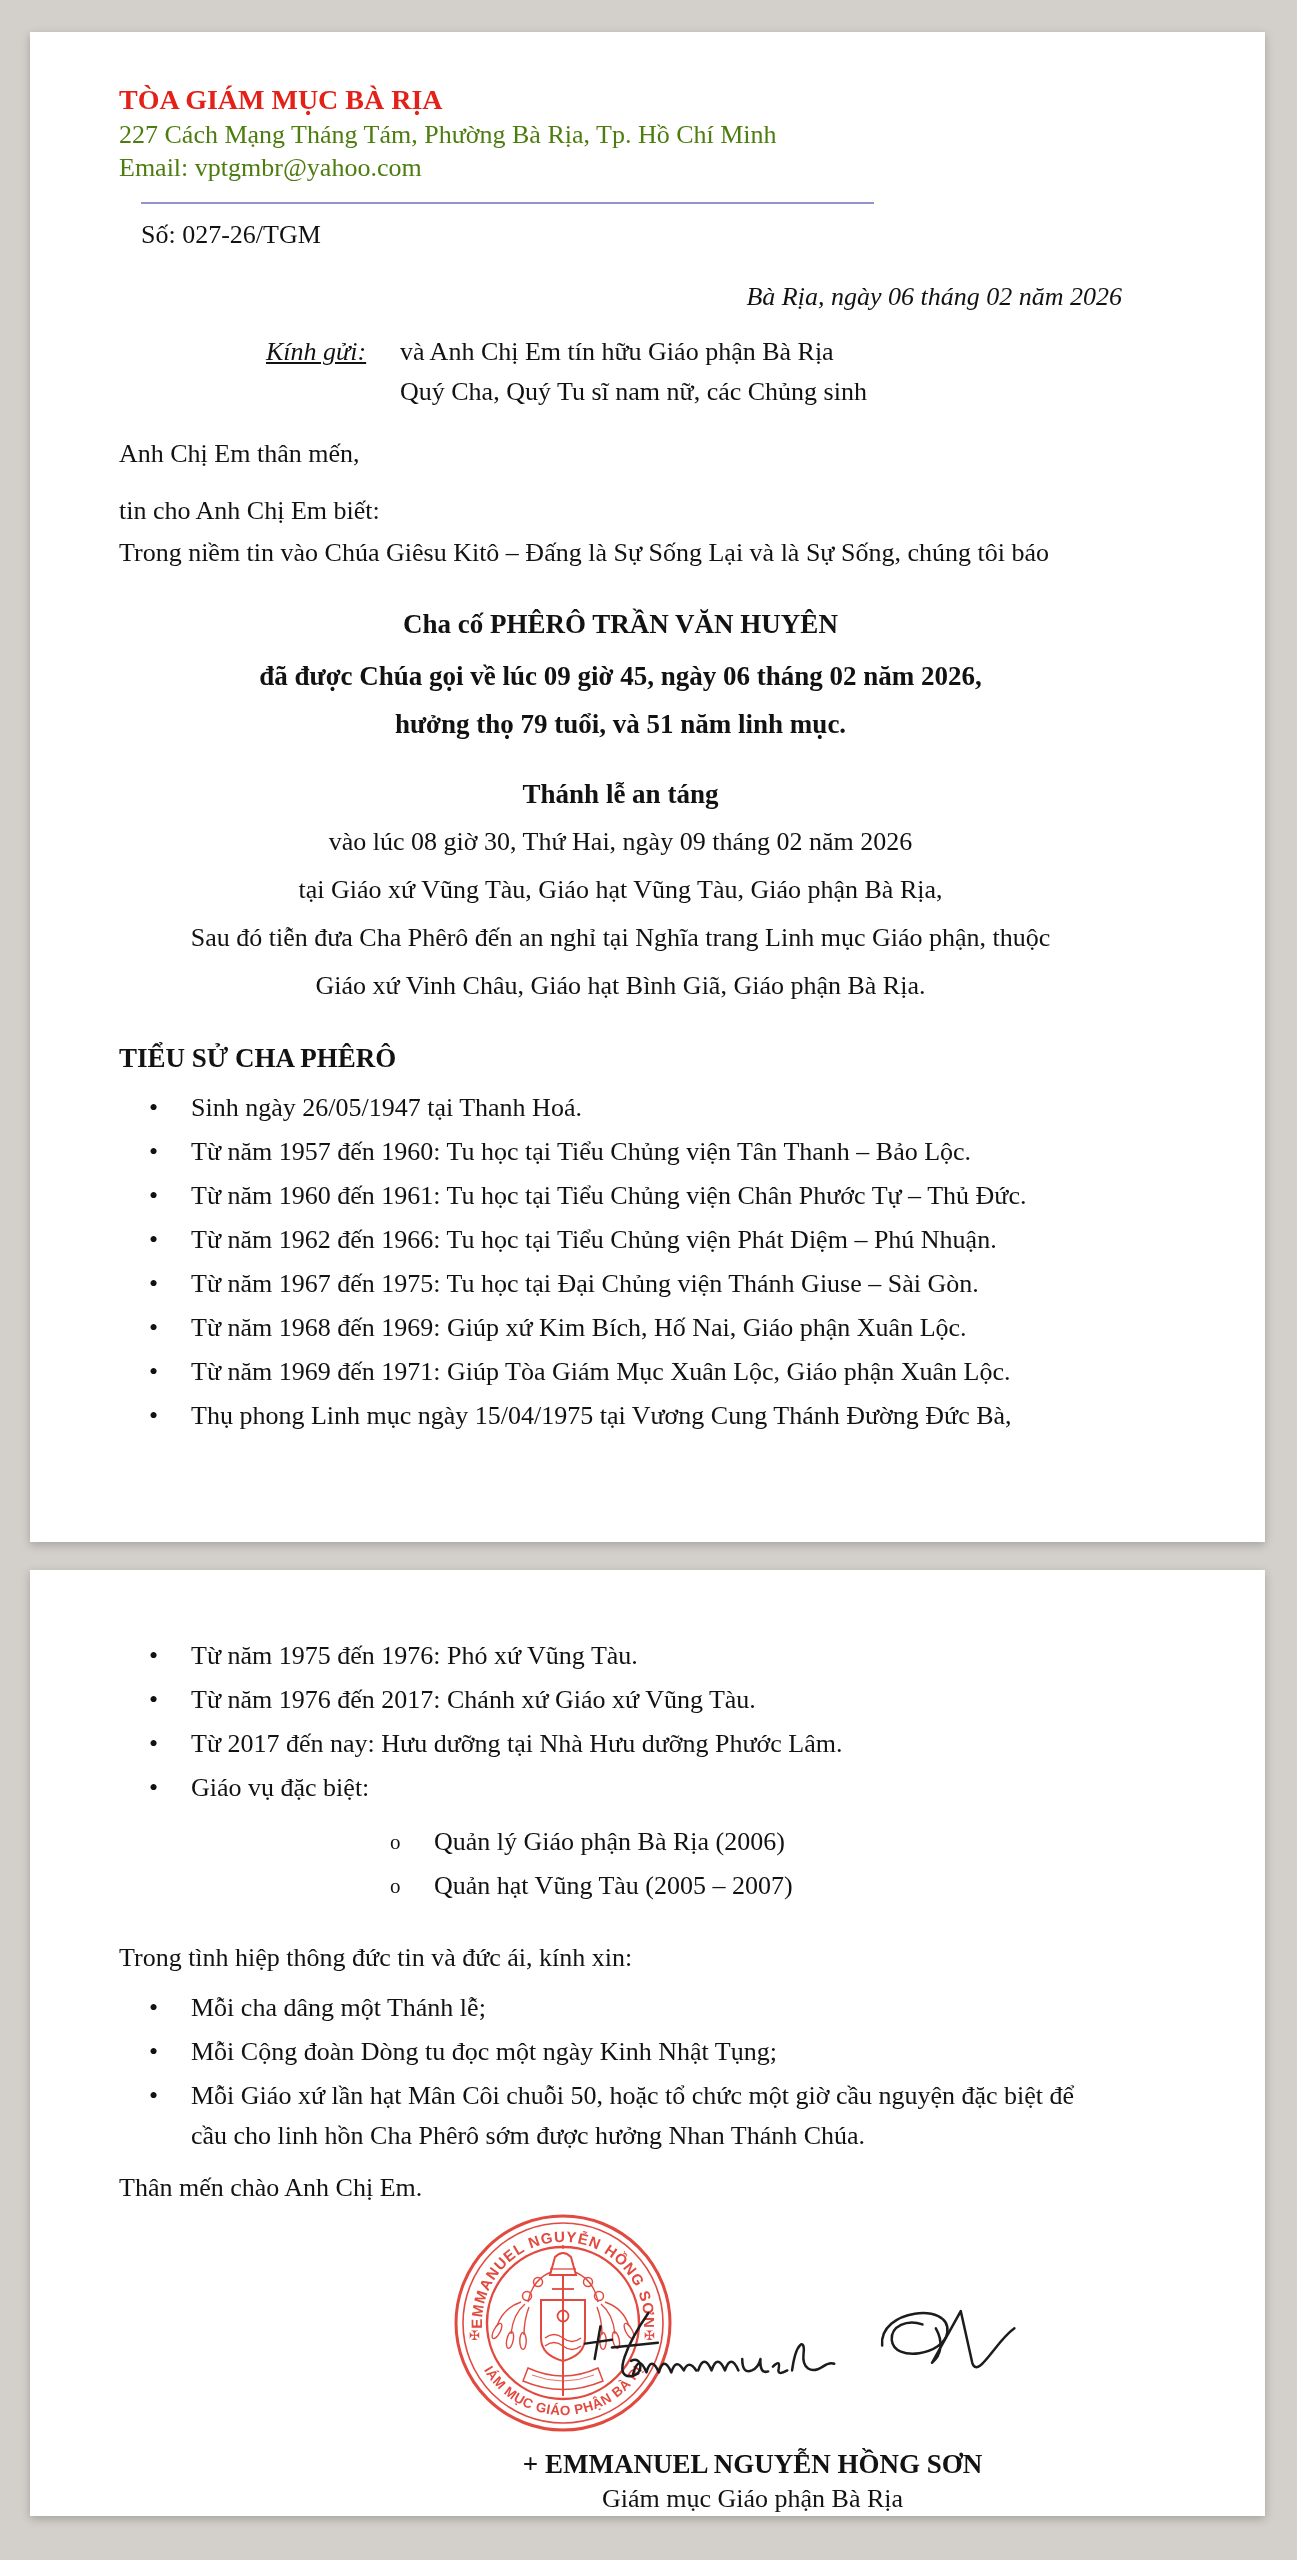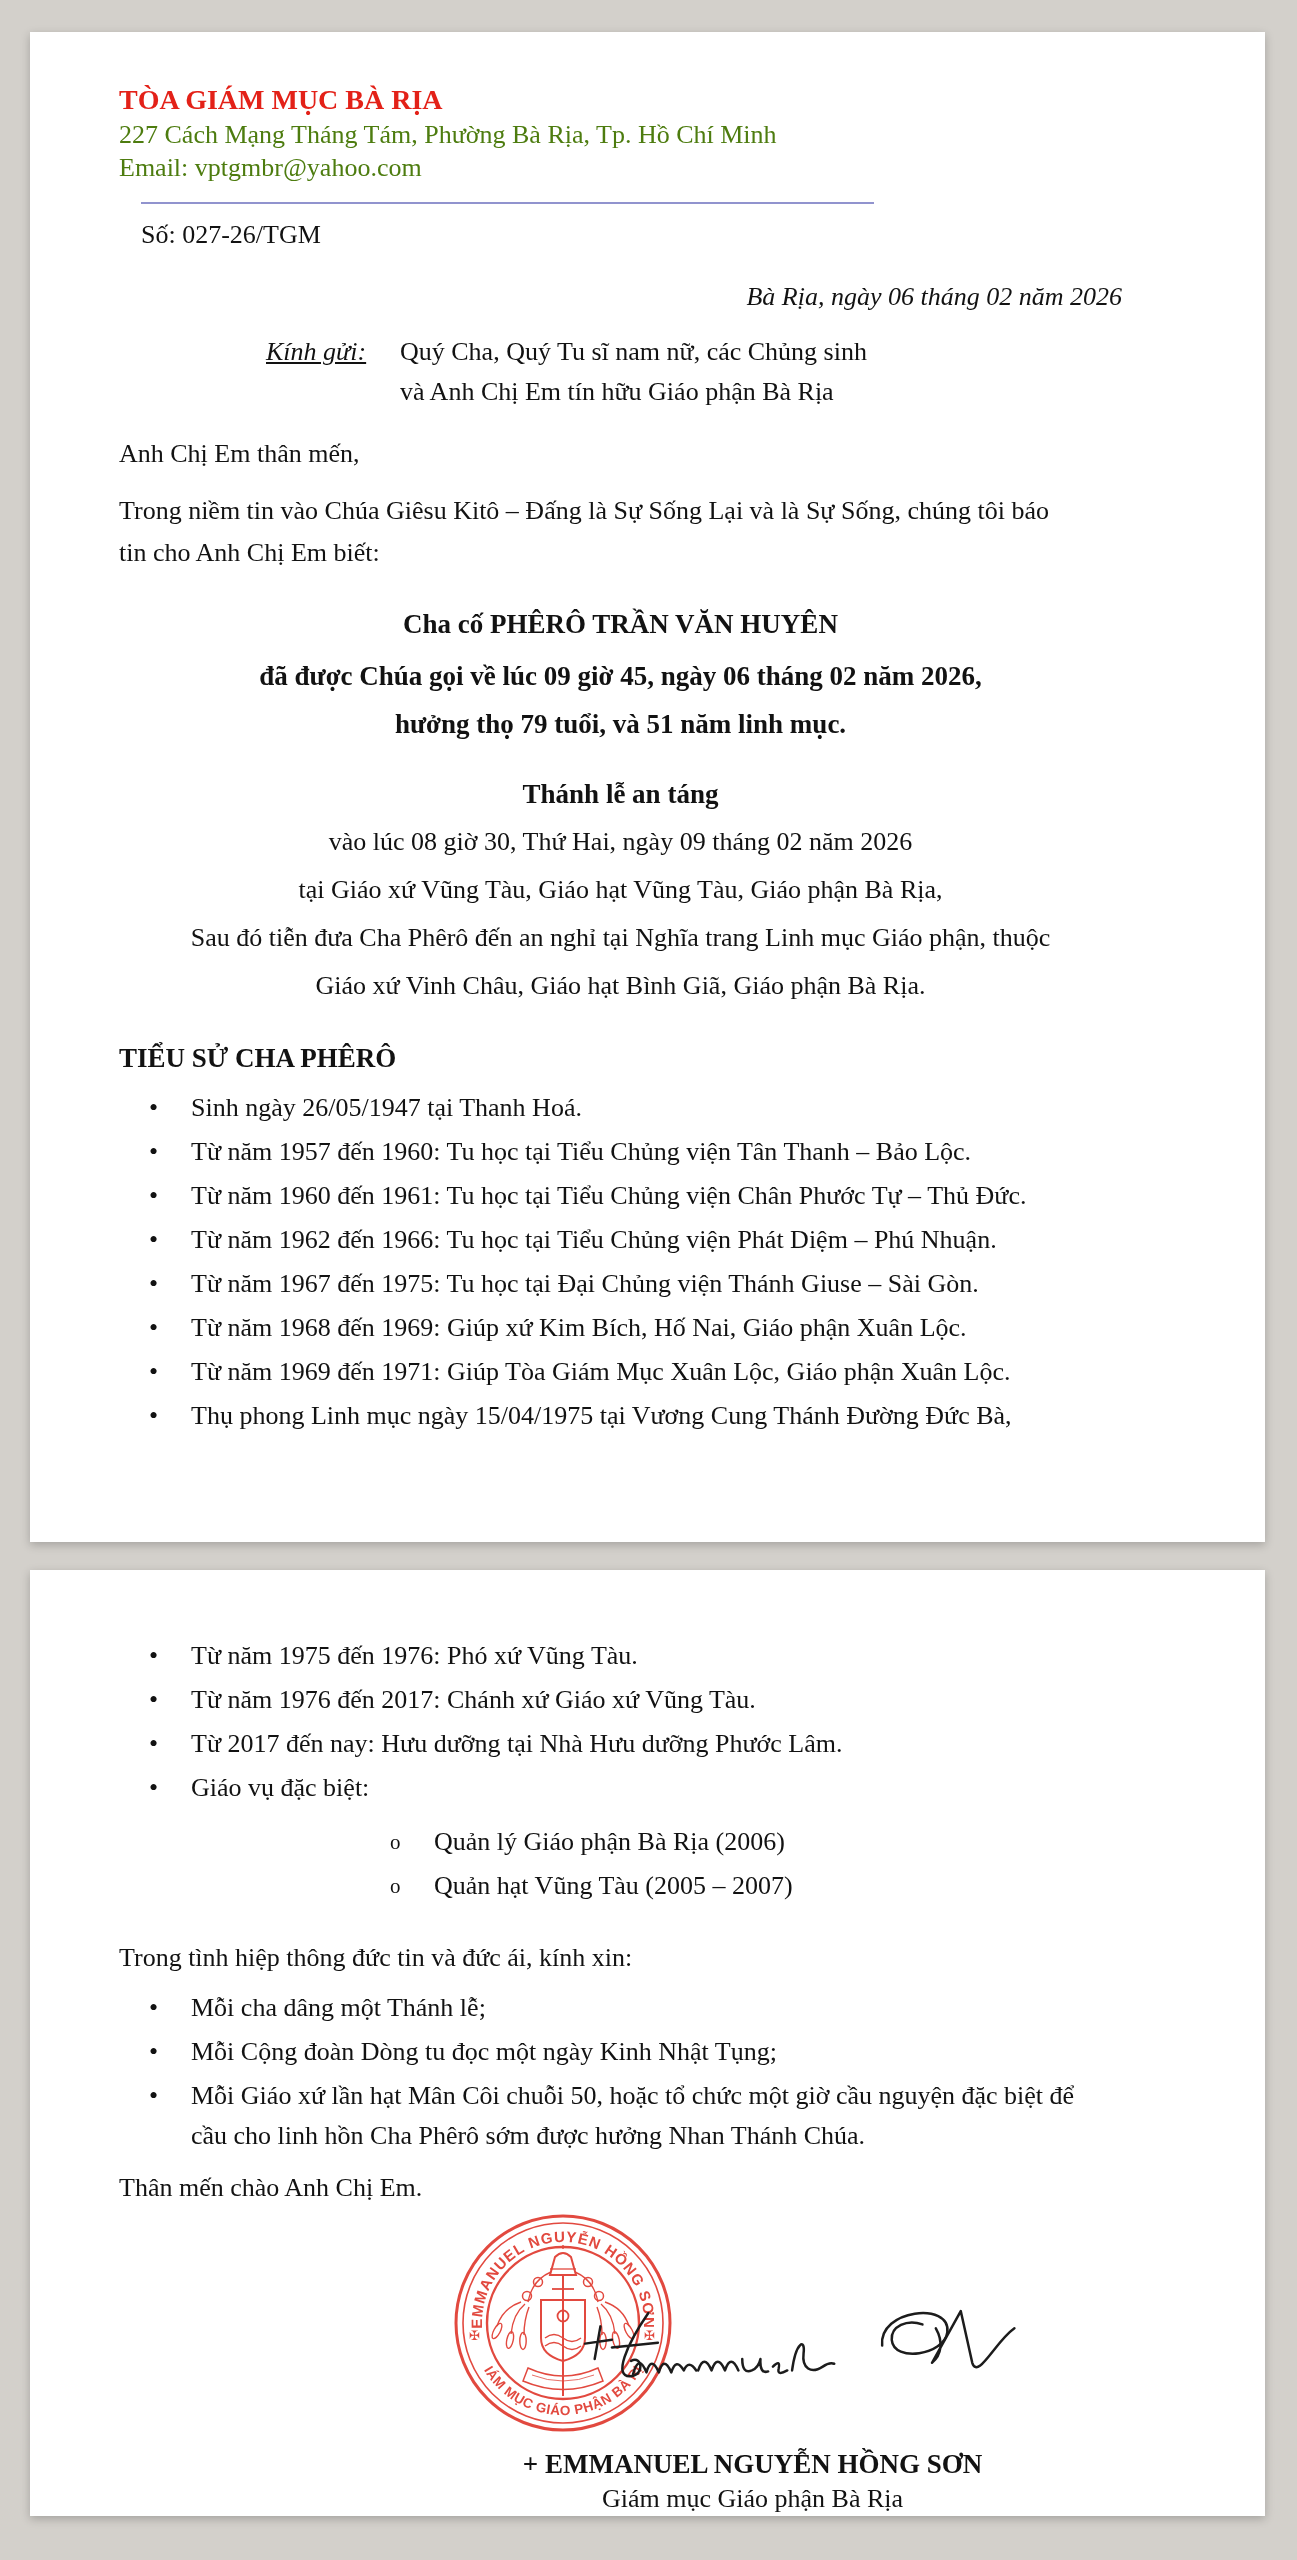--- a/index.html
+++ b/index.html
@@ -81,30 +81,30 @@
       <div class="org-address nw">227 Cách Mạng Tháng Tám, Phường Bà Rịa, Tp. Hồ Chí Minh</div>
       <div class="org-email nw">Email: vptgmbr@yahoo.com</div>
     </div>
     <div class="rule"></div>
     <div class="ref nw">Số: 027-26/TGM</div>
     <div class="date nw">Bà Rịa, ngày 06 tháng 02 năm 2026</div>
 
     <div class="recipient">
       <div class="recipient-label nw">Kính gửi:</div>
       <div class="recipient-lines">
+        <div class="line nw">và Anh Chị Em tín hữu Giáo phận Bà Rịa</div>
         <div class="line nw">Quý Cha, Quý Tu sĩ nam nữ, các Chủng sinh</div>
-        <div class="line nw">và Anh Chị Em tín hữu Giáo phận Bà Rịa</div>
       </div>
     </div>
 
     <div class="salutation line nw">Anh Chị Em thân mến,</div>
 
     <div class="intro">
+      <div class="line nw">tin cho Anh Chị Em biết:</div>
       <div class="line nw">Trong niềm tin vào Chúa Giêsu Kitô – Đấng là Sự Sống Lại và là Sự Sống, chúng tôi báo</div>
-      <div class="line nw">tin cho Anh Chị Em biết:</div>
     </div>
 
     <div class="ann-name nw">Cha cố PHÊRÔ TRẦN VĂN HUYÊN</div>
     <div class="ann-line nw">đã được Chúa gọi về lúc 09 giờ 45, ngày 06 tháng 02 năm 2026,</div>
     <div class="ann-line second nw">hưởng thọ 79 tuổi, và 51 năm linh mục.</div>
 
     <div class="funeral-title nw">Thánh lễ an táng</div>
     <div class="funeral-line nw">vào lúc 08 giờ 30, Thứ Hai, ngày 09 tháng 02 năm 2026</div>
     <div class="funeral-line nw">tại Giáo xứ Vũng Tàu, Giáo hạt Vũng Tàu, Giáo phận Bà Rịa,</div>
     <div class="funeral-line nw">Sau đó tiễn đưa Cha Phêrô đến an nghỉ tại Nghĩa trang Linh mục Giáo phận, thuộc</div>

